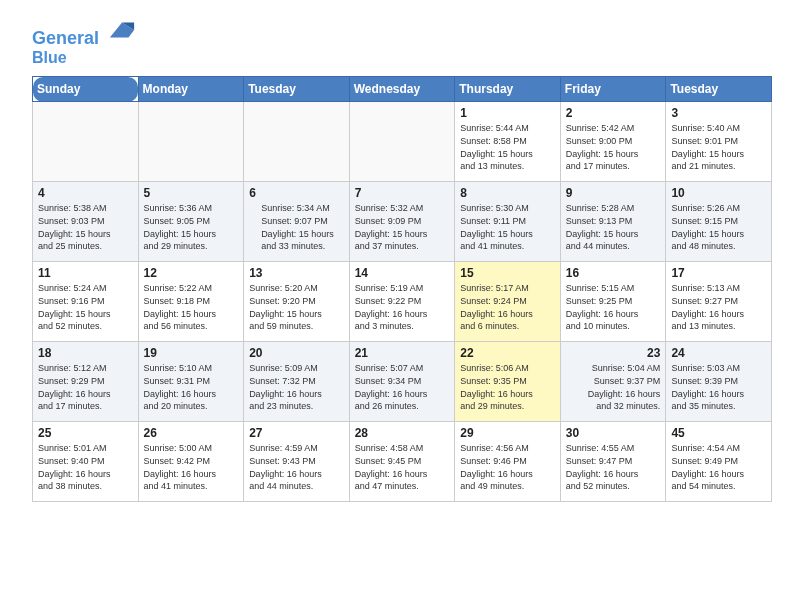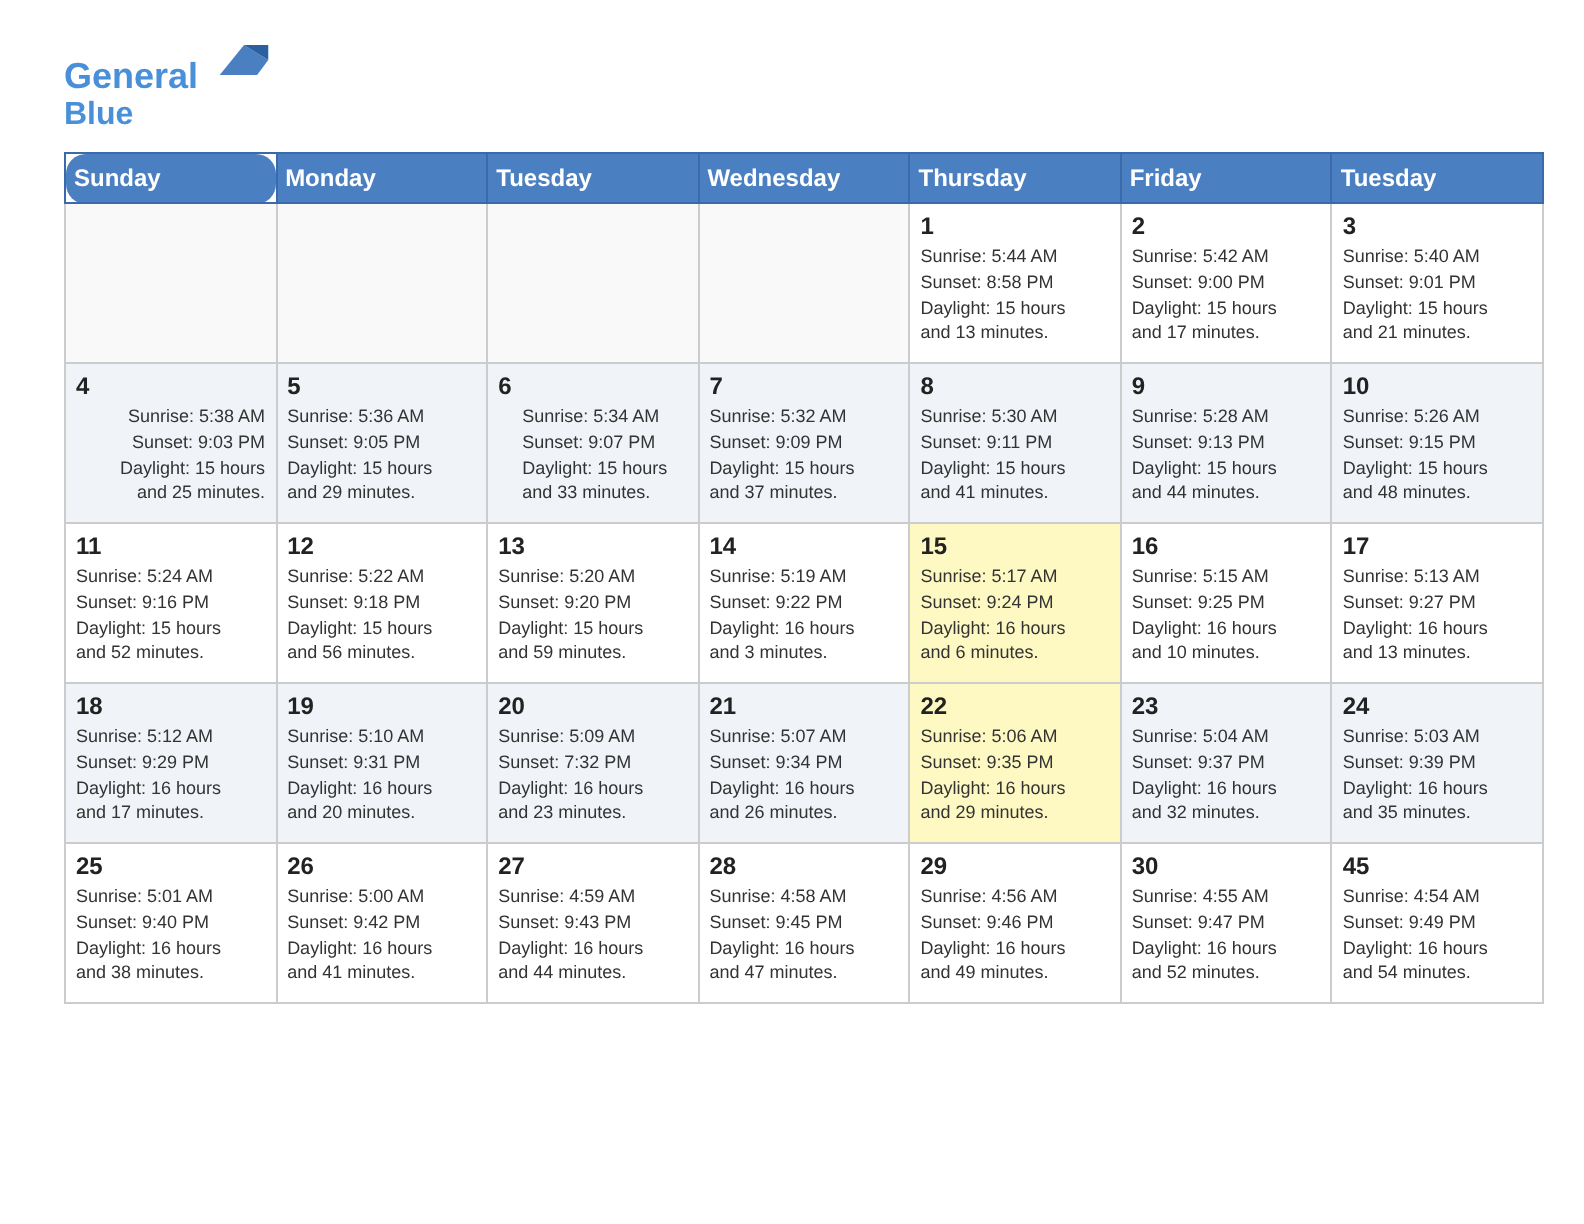--- a/index.html
+++ b/index.html
@@ -161,21 +161,21 @@
             <span class="day-num">3</span>
             <div class="day-info" style="white-space: pre-line;">Sunrise: 5:40 AM
 Sunset: 9:01 PM
 Daylight: 15 hours
 and 21 minutes.</div>
           </td>
         </tr>
         <tr>
           <td style="background: rgb(240, 244, 248);">
             <span class="day-num">4</span>
-            <div class="day-info" style="white-space: pre-line; text-align: right;">Sunrise: 5:38 AM
+            <div class="day-info" style="white-space: pre-line;">Sunrise: 5:38 AM
 Sunset: 9:03 PM
 Daylight: 15 hours
 and 25 minutes.</div>
           </td>
           <td style="background: rgb(240, 244, 248);">
             <span class="day-num">5</span>
             <div class="day-info" style="white-space: pre-line;">Sunrise: 5:36 AM
 Sunset: 9:05 PM
 Daylight: 15 hours
 and 29 minutes.</div>
@@ -296,21 +296,21 @@
 Daylight: 16 hours
 and 26 minutes.</div>
           </td>
           <td style="background: #fef9c3;">
             <span class="day-num">22</span>
             <div class="day-info" style="white-space: pre-line;">Sunrise: 5:06 AM
 Sunset: 9:35 PM
 Daylight: 16 hours
 and 29 minutes.</div>
           </td>
-          <td style="background: rgb(240, 244, 248);">
+          <td style="background: rgb(240, 244, 248); text-align: right;">
             <span class="day-num">23</span>
             <div class="day-info" style="white-space: pre-line;">Sunrise: 5:04 AM
 Sunset: 9:37 PM
 Daylight: 16 hours
 and 32 minutes.</div>
           </td>
           <td style="background: rgb(240, 244, 248);">
             <span class="day-num">24</span>
             <div class="day-info" style="white-space: pre-line;">Sunrise: 5:03 AM
 Sunset: 9:39 PM

